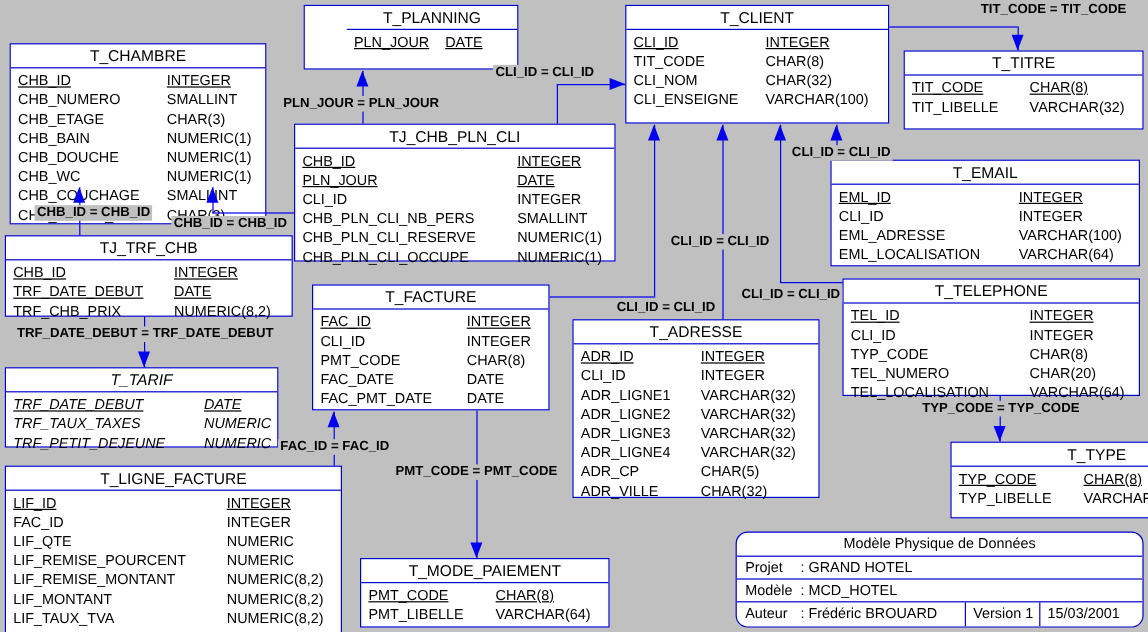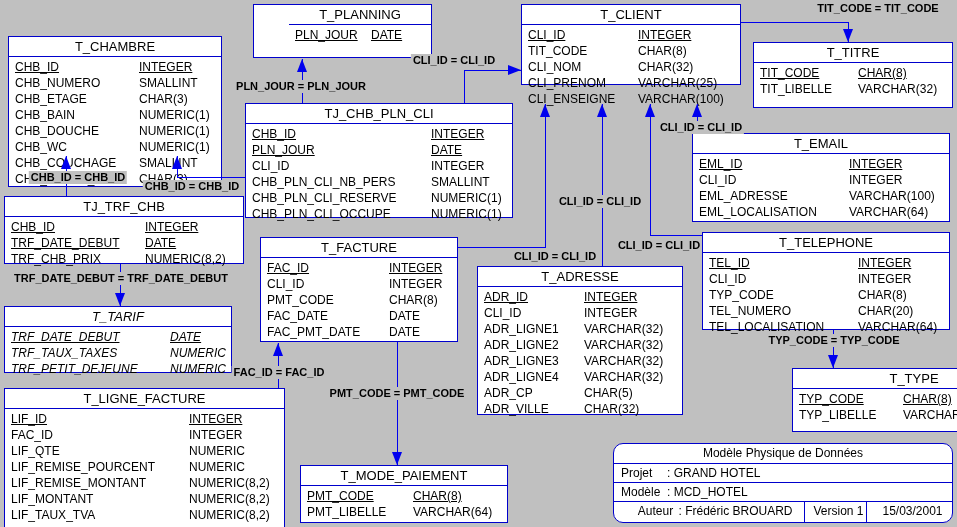--- a/index.html
+++ b/index.html
@@ -91,21 +91,21 @@
   }
   .info-row{
     height:19px;line-height:19px;
     border-bottom:1px solid #0000cc;
     padding-left:7px;
     white-space:nowrap;
     box-sizing:border-box;
   }
   .info-row:last-child{border-bottom:none;}
   .info-label{display:inline-block;width:46px;}
-  .info-bottom{display:flex;height:20px;line-height:19px;text-align:center;}
+  .info-bottom{display:flex;height:20px;line-height:19px;}
   .info-cell-author{width:190px;padding-left:7px;box-sizing:border-box;white-space:nowrap;}
   .info-cell-version{width:62px;border-left:1px solid #0000cc;padding-left:6px;box-sizing:border-box;white-space:nowrap;}
   .info-cell-date{flex:1;border-left:1px solid #0000cc;padding-left:6px;box-sizing:border-box;white-space:nowrap;}
 </style>
 </head>
 <body>
 
 <div id="canvas">
 
   <div class="info-box">
@@ -167,38 +167,34 @@
     </div>
     <div class="table-box" style="left: 253px; top: 4px; width: 179px; height: 54px; padding-left: 35px;">
       <div class="table-title">T_PLANNING</div>
       <div class="table-body">
         <div class="field-row pk">
           <span class="fname">PLN_JOUR</span>
           <span class="ftype" style="left: 82px;">DATE</span>
         </div>
       </div>
     </div>
-    <div class="table-box" style="left: 521px; top: 4px; width: 220px; height: 81px;">
+    <div class="table-box" style="left: 521px; top: 4px; width: 220px; height: 99px;">
       <div class="table-title">T_CLIENT</div>
       <div class="table-body">
         <div class="field-row pk">
           <span class="fname">CLI_ID</span>
           <span class="ftype" style="left: 116px;">INTEGER</span>
         </div>
         <div class="field-row">
           <span class="fname">TIT_CODE</span>
           <span class="ftype" style="left: 116px;">CHAR(8)</span>
         </div>
         <div class="field-row">
           <span class="fname">CLI_NOM</span>
           <span class="ftype" style="left: 116px;">CHAR(32)</span>
-        </div>
-        <div class="field-row">
-          <span class="fname">CLI_PRENOM</span>
-          <span class="ftype" style="left: 116px;">VARCHAR(25)</span>
         </div>
         <div class="field-row">
           <span class="fname">CLI_ENSEIGNE</span>
           <span class="ftype" style="left: 116px;">VARCHAR(100)</span>
         </div>
       </div>
     </div>
     <div class="table-box" style="left: 753px; top: 42px; width: 200px; height: 66px;">
       <div class="table-title">T_TITRE</div>
       <div class="table-body">

